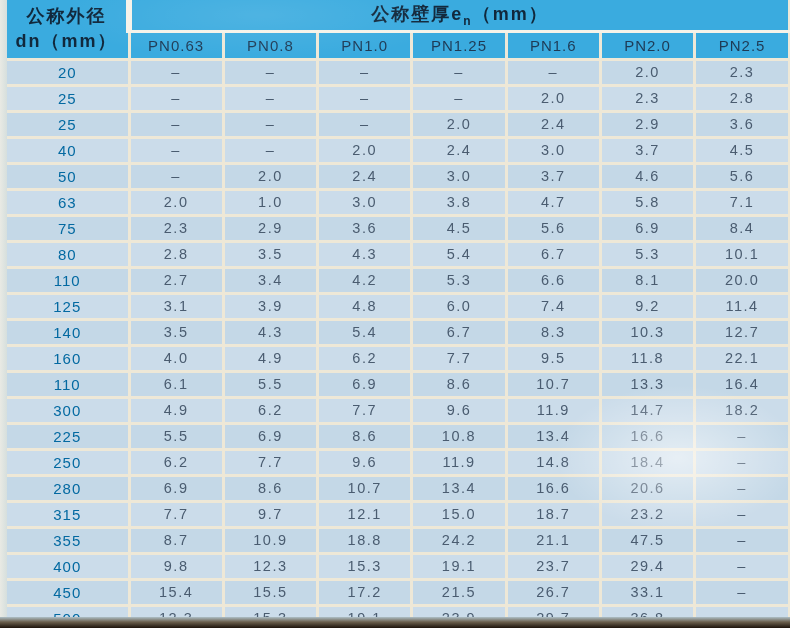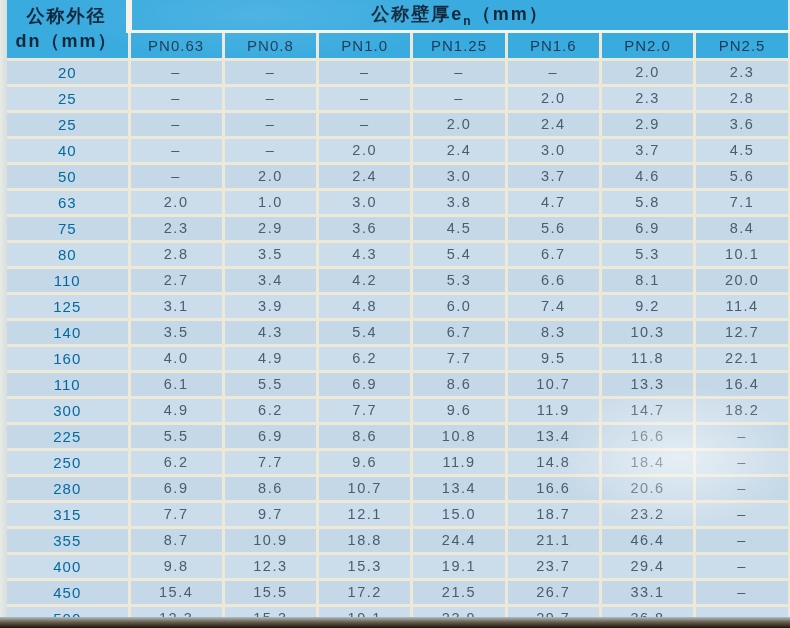--- a/index.html
+++ b/index.html
@@ -310,23 +310,23 @@
           <td>15.0</td>
           <td>18.7</td>
           <td>23.2</td>
           <td>–</td>
         </tr>
         <tr>
           <td class="dn">355</td>
           <td>8.7</td>
           <td>10.9</td>
           <td>18.8</td>
-          <td>24.4</td>
+          <td>24.2</td>
           <td>21.1</td>
-          <td>46.4</td>
+          <td>47.5</td>
           <td>–</td>
         </tr>
         <tr class="alt">
           <td class="dn">400</td>
           <td>9.8</td>
           <td>12.3</td>
           <td>15.3</td>
           <td>19.1</td>
           <td>23.7</td>
           <td>29.4</td>

